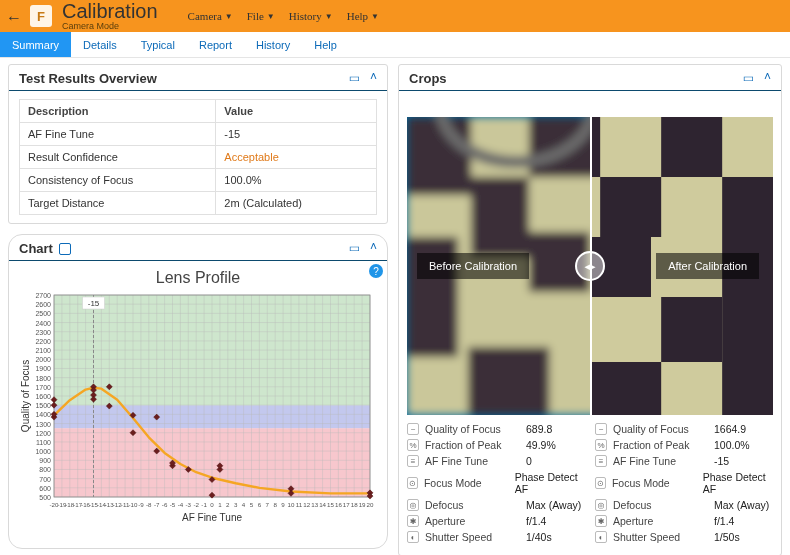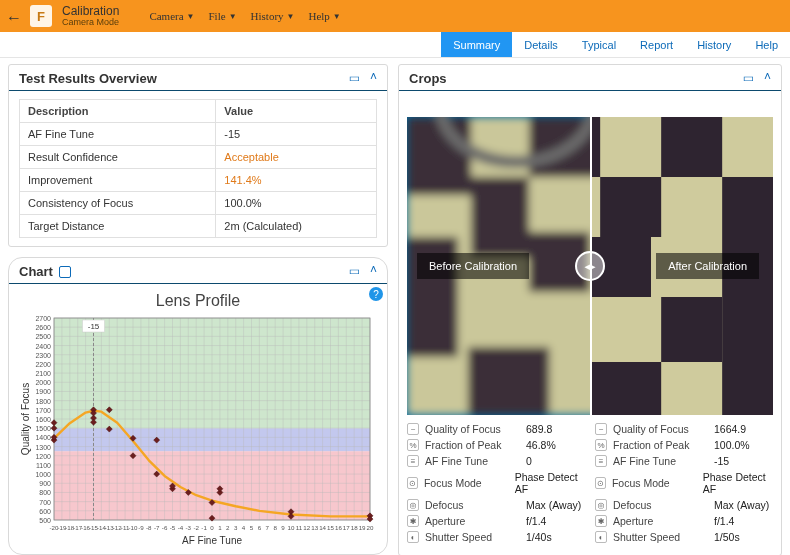--- a/index.html
+++ b/index.html
@@ -16,33 +16,32 @@
     background: #f7941e;
     height: 32px;
     display: flex;
     align-items: center;
     padding: 0 6px;
     gap: 8px;
   }
   .back-arrow { color: #333; font-size: 16px; cursor: pointer; }
   .logo { width: 22px; height: 22px; background: #fff5e6; border-radius: 3px; display: flex; align-items: center; justify-content: center; font-weight: bold; color: #c77a14; font-size: 13px; }
   .app-title-block { display: flex; flex-direction: column; line-height: 1.05; margin-left: 2px; }
-  .app-title { font-size: 12px; font-weight: 500; color: #333; }
+  .app-title { font-size: 20px; font-weight: 500; color: #333; }
   .app-sub { font-size: 9px; color: #5a3e0c; }
   .topmenu { display: flex; gap: 14px; margin-left: 22px; }
   .topmenu-item { font-size: 11px; color: #333; cursor: pointer; display: flex; align-items: center; gap: 3px; font-family: Liberation Serif, serif; }
   .caret-down { font-size: 8px; }
   .tabbar {
     background: #fff;
     border-bottom: 1px solid #e5e5e5;
     height: 26px;
     display: flex;
     align-items: stretch;
     padding: 0;
-    justify-content: flex-end;
   }
   .tab {
     padding: 0 12px;
     font-size: 11px;
     color: #0c6ab8;
     display: flex;
     align-items: center;
     cursor: pointer;
   }
   .tab.active { background: #2196f3; color: #fff; }
@@ -195,24 +194,20 @@
             </tr>
           </thead>
           <tbody id="results-body">
               <tr>
                 <td>AF Fine Tune</td>
                 <td class="">-15</td>
               </tr>
               <tr>
                 <td>Result Confidence</td>
                 <td class="v-orange">Acceptable</td>
-              </tr>
-              <tr>
-                <td>Improvement</td>
-                <td class="v-orange">141.4%</td>
               </tr>
               <tr>
                 <td>Consistency of Focus</td>
                 <td class="">100.0%</td>
               </tr>
               <tr>
                 <td>Target Distance</td>
                 <td class="">2m (Calculated)</td>
               </tr>
             </tbody>
@@ -458,21 +453,21 @@
         <div class="crops-cols">
           <div class="crops-col" id="crops-before">
               <div class="stat-row">
                 <span class="mini-icon">~</span>
                 <span class="k">Quality of Focus</span>
                 <span class="v">689.8</span>
               </div>
               <div class="stat-row">
                 <span class="mini-icon">%</span>
                 <span class="k">Fraction of Peak</span>
-                <span class="v">46.8%</span>
+                <span class="v">49.9%</span>
               </div>
               <div class="stat-row">
                 <span class="mini-icon">≡</span>
                 <span class="k">AF Fine Tune</span>
                 <span class="v">0</span>
               </div>
               <div class="stat-row">
                 <span class="mini-icon">⊙</span>
                 <span class="k">Focus Mode</span>
                 <span class="v">Phase Detect AF</span>

